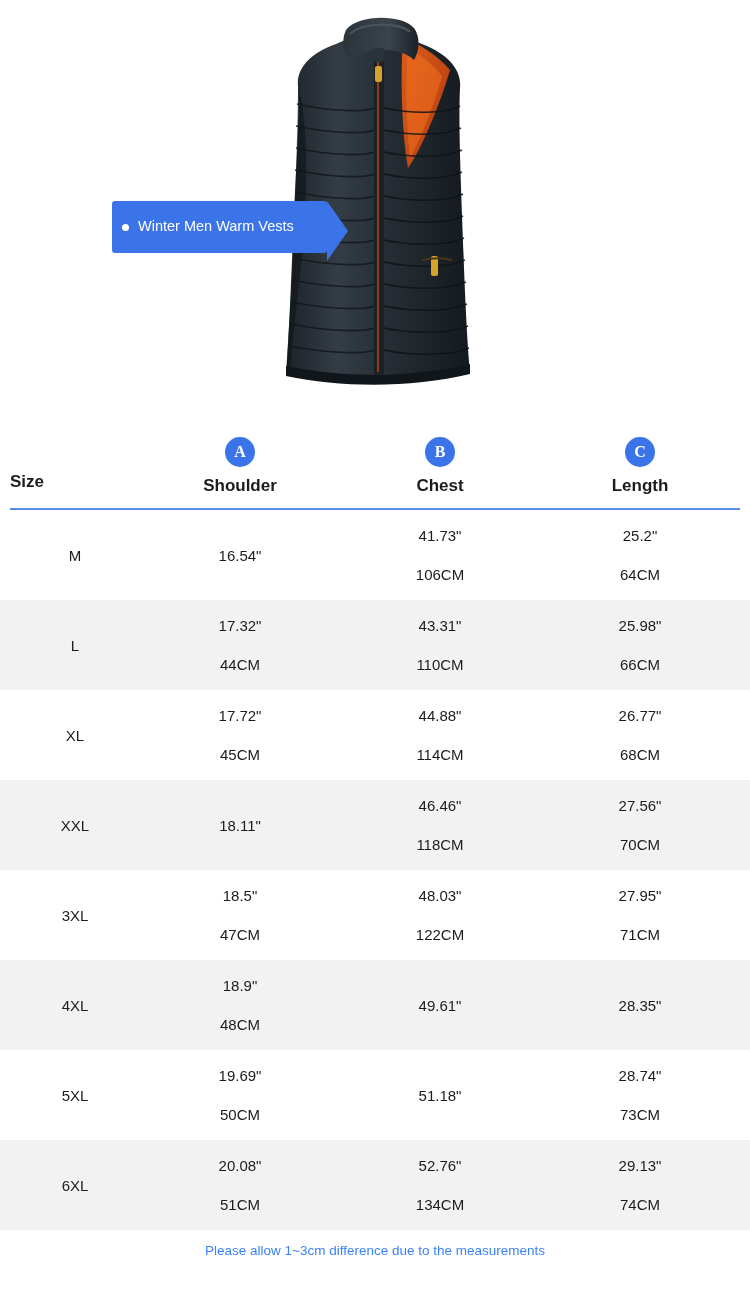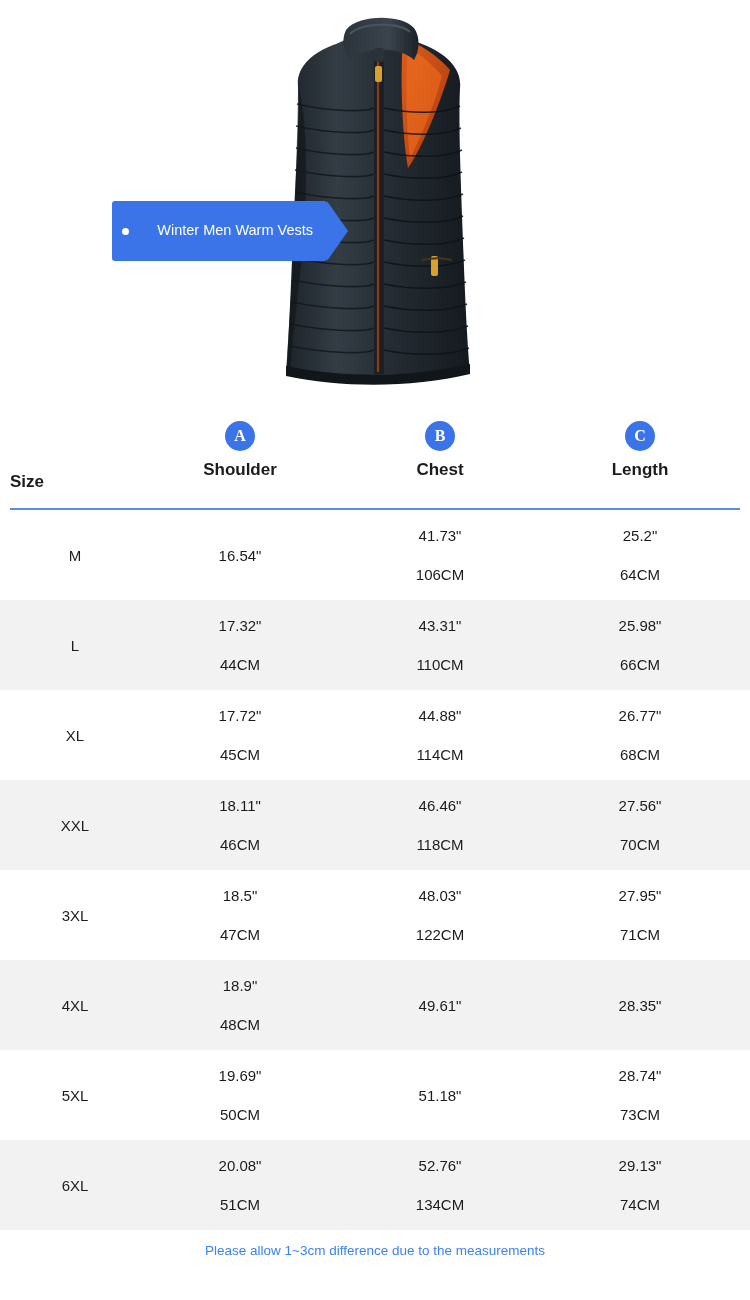--- a/index.html
+++ b/index.html
@@ -31,26 +31,26 @@
     width: 228px;
     height: 382px;
   }
 
   
   .callout {
     position: absolute;
     left: 112px;
     top: 201px;
     width: 215px;
-    height: 60px;
+    height: 52px;
     background: #3b74e8;
     border-radius: 3px;
     display: flex;
     align-items: center;
-    justify-content: space-between;
+    justify-content: flex-start;
     padding: 0 14px 0 10px;
   }
   .callout .dot {
     width: 7px; height: 7px; border-radius: 50%;
     background: #fff; flex: 0 0 auto; margin-right: 9px;
   }
   .callout .ctext {
     color: #fff;
     font-size: 14.5px;
     line-height: 1.35;
@@ -87,21 +87,21 @@
     background: #3b74e8; color: #fff;
     font-size: 16px; font-weight: bold;
     display: flex; align-items: center; justify-content: center;
     margin: 0 auto 9px auto;
     font-family: "Liberation Serif", serif;
   }
   .hlabel {
     font-size: 17px;
     font-weight: bold;
     color: #1c1c1c;
-    padding-bottom: 28px;
+    padding-bottom: 12px;
   }
   .hlabel.size-label { padding-bottom: 16px; }
 
   .divider {
     height: 2px;
     background: #5b8de6;
     margin: 0 10px;
   }
 
   .row {
@@ -295,21 +295,20 @@
       <div class="cell">
         <span class="inch">26.77"</span>
         <span class="cm">68CM</span>
       </div>
     </div>
 
     <div class="row alt">
       <div class="cell-size">XXL</div>
       <div class="cell">
         <span class="inch">18.11"</span>
-        <span class="cm">46CM</span>
       </div>
       <div class="cell">
         <span class="inch">46.46"</span>
         <span class="cm">118CM</span>
       </div>
       <div class="cell">
         <span class="inch">27.56"</span>
         <span class="cm">70CM</span>
       </div>
     </div>

